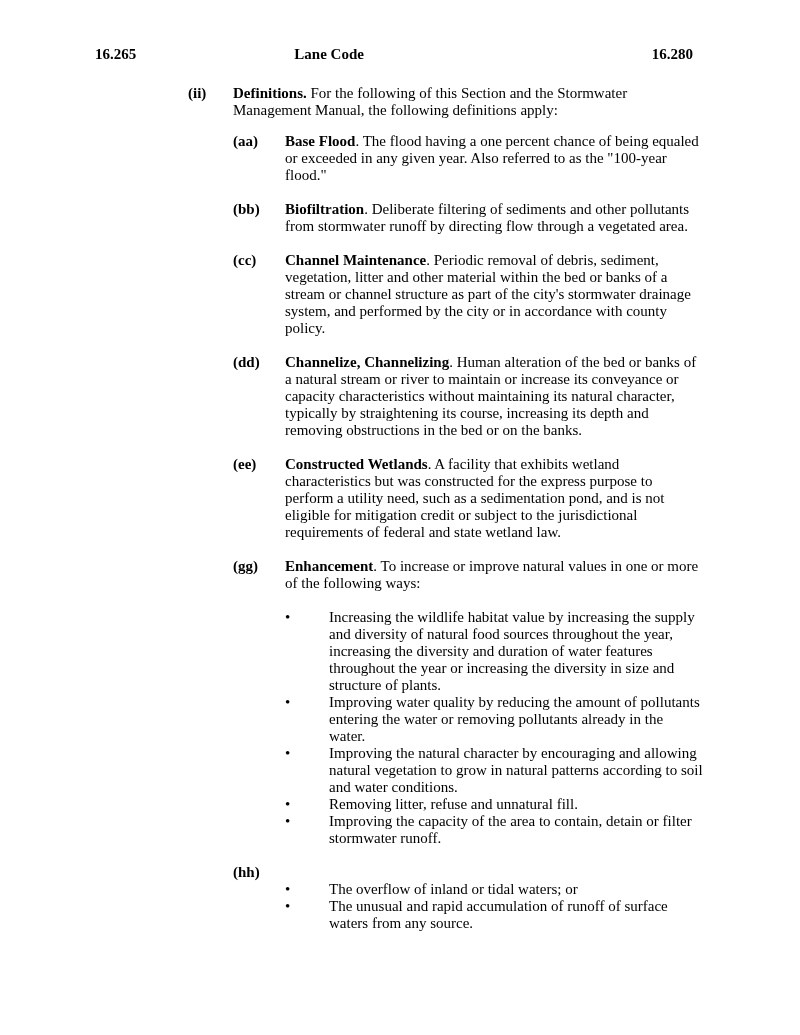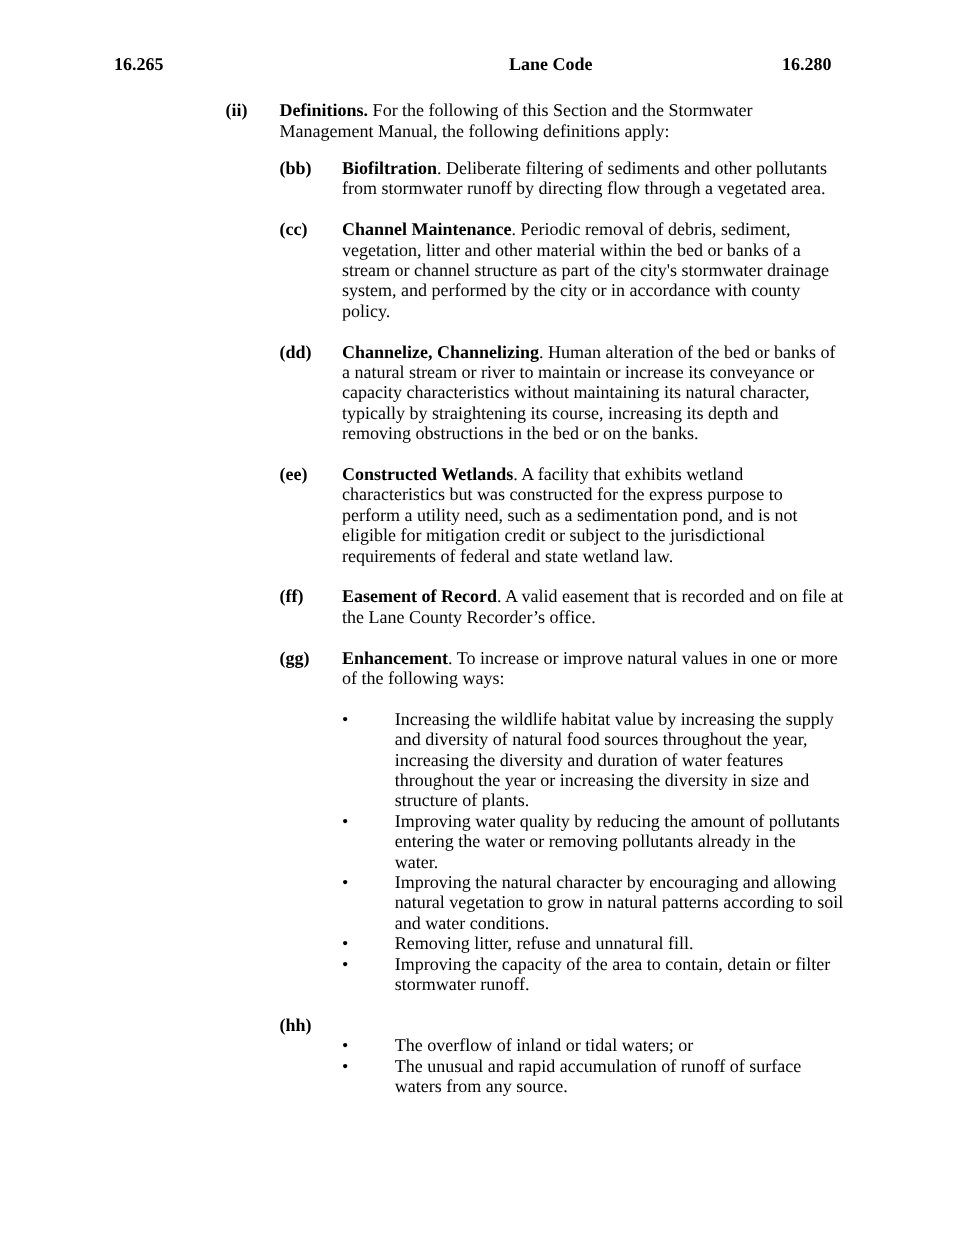--- a/index.html
+++ b/index.html
@@ -19,21 +19,21 @@
 
   .header {
     position: absolute;
     top: 46px;
     left: 95px;
     right: 107px;
     display: flex;
     font-weight: bold;
   }
   .header .h-left  { flex: 1; text-align: left; }
-  .header .h-center{ flex: 1; text-align: right; }
+  .header .h-center{ flex: 1; text-align: left; }
   .header .h-right { flex: 1; text-align: right; }
 
   .content {
     position: absolute;
     top: 85px;
     left: 188px;
     width: 515px;
   }
   .sec { display: flex; }
   .sec-label { width: 45px; flex: none; font-weight: bold; }
@@ -75,20 +75,26 @@
     <span class="h-right">16.280</span>
   </div>
 
   <div class="content">
     <div class="sec">
       <div class="sec-label">(ii)</div>
       <div class="sec-body">
         <p class="intro"><span class="sec-title">Definitions.</span><span> </span><span>For the following of this Section and the Stormwater Management Manual, the following definitions apply:</span></p>
         <div class="defs">
             <div class="def">
+              <div class="def-label">(aa)</div>
+              <div class="def-body">
+                <p><span class="term">Base Flood</span><span>.  </span><span>The flood having a one percent chance of being equaled or exceeded in any given year.  Also referred to as the "100-year flood."</span></p>
+              </div>
+            </div>
+            <div class="def">
               <div class="def-label">(bb)</div>
               <div class="def-body">
                 <p><span class="term">Biofiltration</span><span>.  </span><span>Deliberate filtering of sediments and other pollutants from stormwater runoff by directing flow through a vegetated area.</span></p>
               </div>
             </div>
             <div class="def">
               <div class="def-label">(cc)</div>
               <div class="def-body">
                 <p><span class="term">Channel Maintenance</span><span>.  </span><span>Periodic removal of debris, sediment, vegetation, litter and other material within the bed or banks of a stream or channel structure as part of the city's stormwater drainage system, and performed by the city or in accordance with county policy.</span></p>
               </div>
@@ -96,26 +102,20 @@
             <div class="def">
               <div class="def-label">(dd)</div>
               <div class="def-body">
                 <p><span class="term">Channelize, Channelizing</span><span>.  </span><span>Human alteration of the bed or banks of a natural stream or river to maintain or increase its conveyance or capacity characteristics without maintaining its natural character, typically by straightening its course, increasing its depth and removing obstructions in the bed or on the banks.</span></p>
               </div>
             </div>
             <div class="def">
               <div class="def-label">(ee)</div>
               <div class="def-body">
                 <p><span class="term">Constructed Wetlands</span><span>.  </span><span>A facility that exhibits wetland characteristics but was constructed for the express purpose to perform a utility need, such as a sedimentation pond, and is not eligible for mitigation credit or subject to the jurisdictional requirements of federal and state wetland law.</span></p>
-              </div>
-            </div>
-            <div class="def">
-              <div class="def-label">(ff)</div>
-              <div class="def-body">
-                <p><span class="term">Easement of Record</span><span>.  </span><span>A valid easement that is recorded and on file at the Lane County Recorder’s office.</span></p>
               </div>
             </div>
             <div class="def">
               <div class="def-label">(gg)</div>
               <div class="def-body">
                 <p><span class="term">Enhancement</span><span>.  </span><span>To increase or improve natural values in one or more of the following ways:</span></p>
                 <div class="bullets">
                   <div class="bullet-row">
                     <span class="bullet-marker">•</span>
                     <span class="bullet-text">Increasing the wildlife habitat value by increasing the supply and diversity of natural food sources throughout the year, increasing the diversity and duration of water features throughout the year or increasing the diversity in size and structure of plants.</span>

